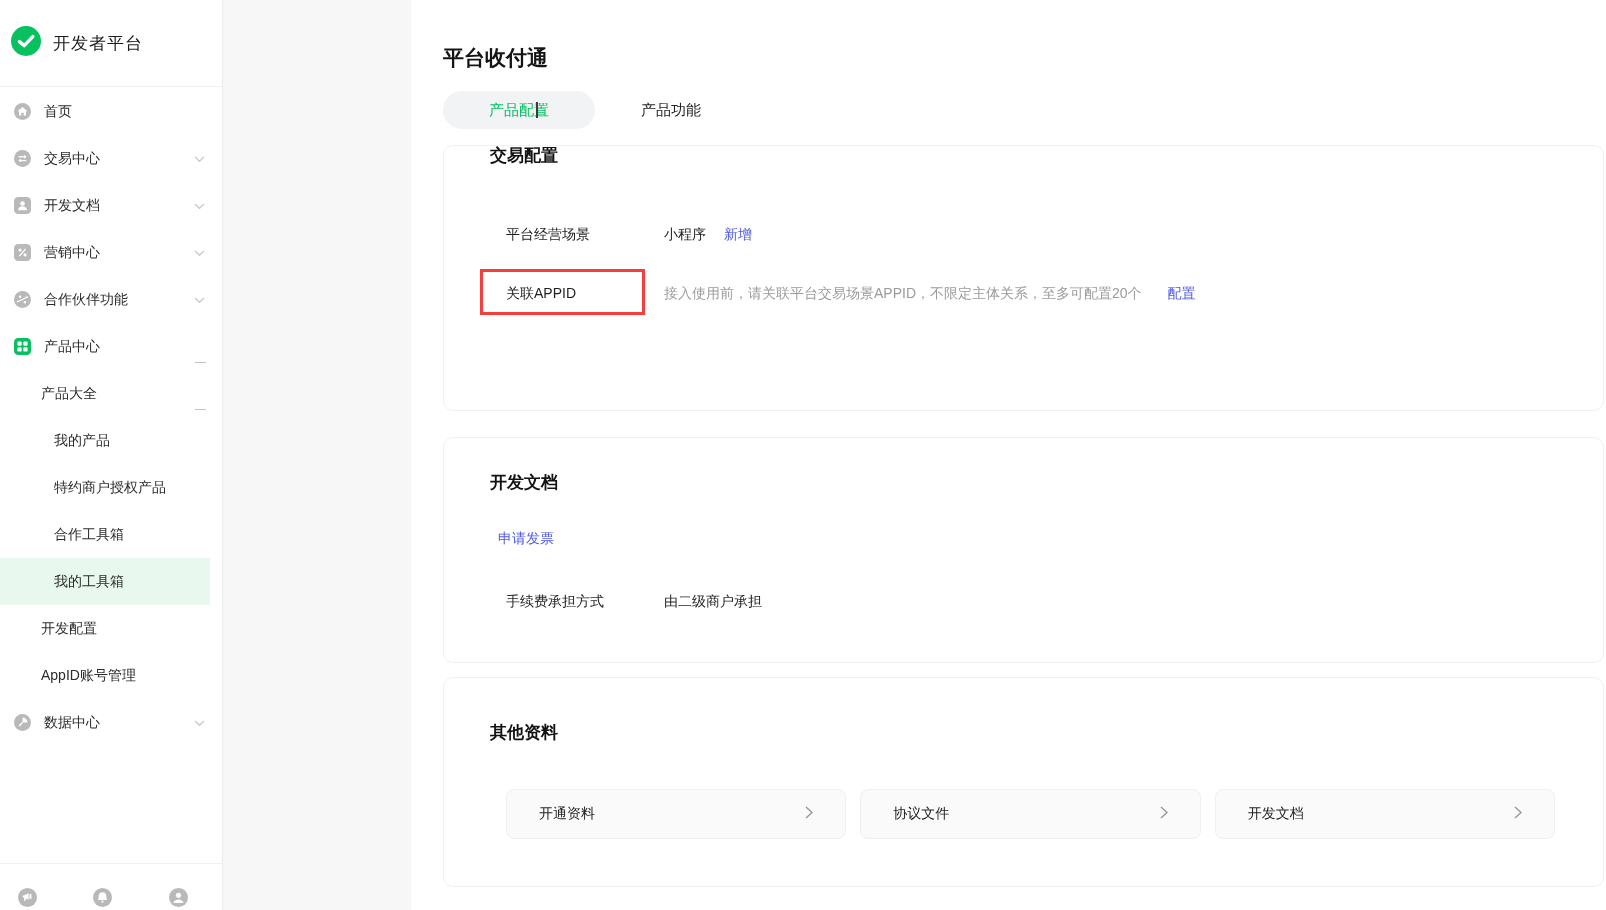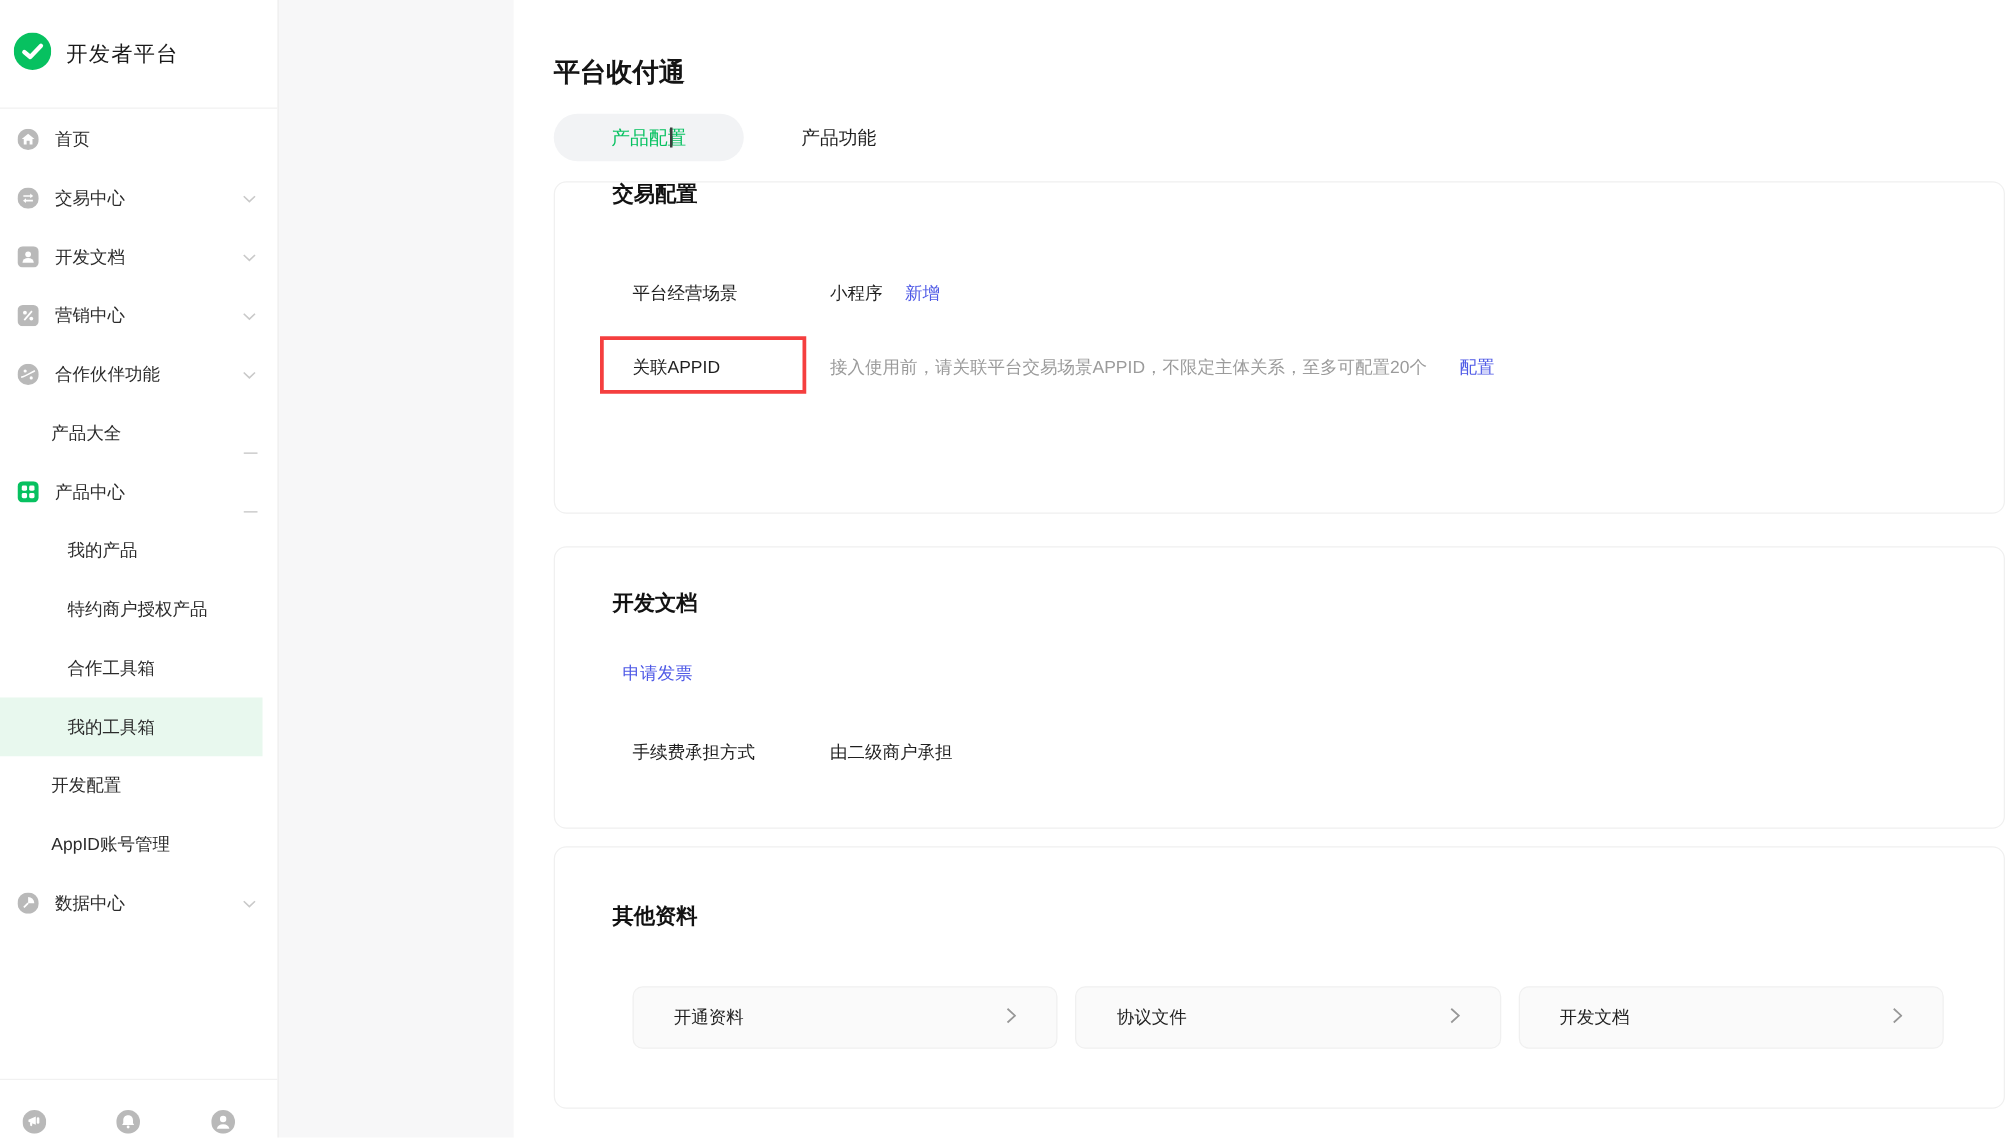--- a/index.html
+++ b/index.html
@@ -139,36 +139,36 @@
           </svg>
       </span>
       <span>合作伙伴功能</span>
       <span class="chev">
           <svg width="11" height="7" viewBox="0 0 11 7">
             <path d="M1 1 L5.5 5.3 L10 1" fill="none" stroke="#c9c9c9" stroke-width="1.3"></path>
           </svg>
         </span>
     </div>
 
-    <div class="nav-item lv2">
-      <span>产品大全</span>
-      <span class="dash"></span>
-    </div>
-
     <div class="nav-item lv1">
       <span class="mi">
         <svg width="17" height="17" viewBox="0 0 20 20">
             <rect width="20" height="20" rx="5" fill="#07c160"></rect>
             <rect x="4" y="4" width="5" height="5" rx="1.4" fill="#fff"></rect>
             <rect x="11" y="4" width="5" height="5" rx="1.4" fill="#fff"></rect>
             <rect x="4" y="11" width="5" height="5" rx="1.4" fill="#fff"></rect>
             <rect x="11" y="11" width="5" height="5" rx="1.4" fill="#fff"></rect>
           </svg>
       </span>
       <span>产品中心</span>
+      <span class="dash"></span>
+    </div>
+
+    <div class="nav-item lv2">
+      <span>产品大全</span>
       <span class="dash"></span>
     </div>
 
     <div class="nav-item lv3">
       <span>我的产品</span>
     </div>
 
     <div class="nav-item lv3">
       <span>特约商户授权产品</span>
     </div>

